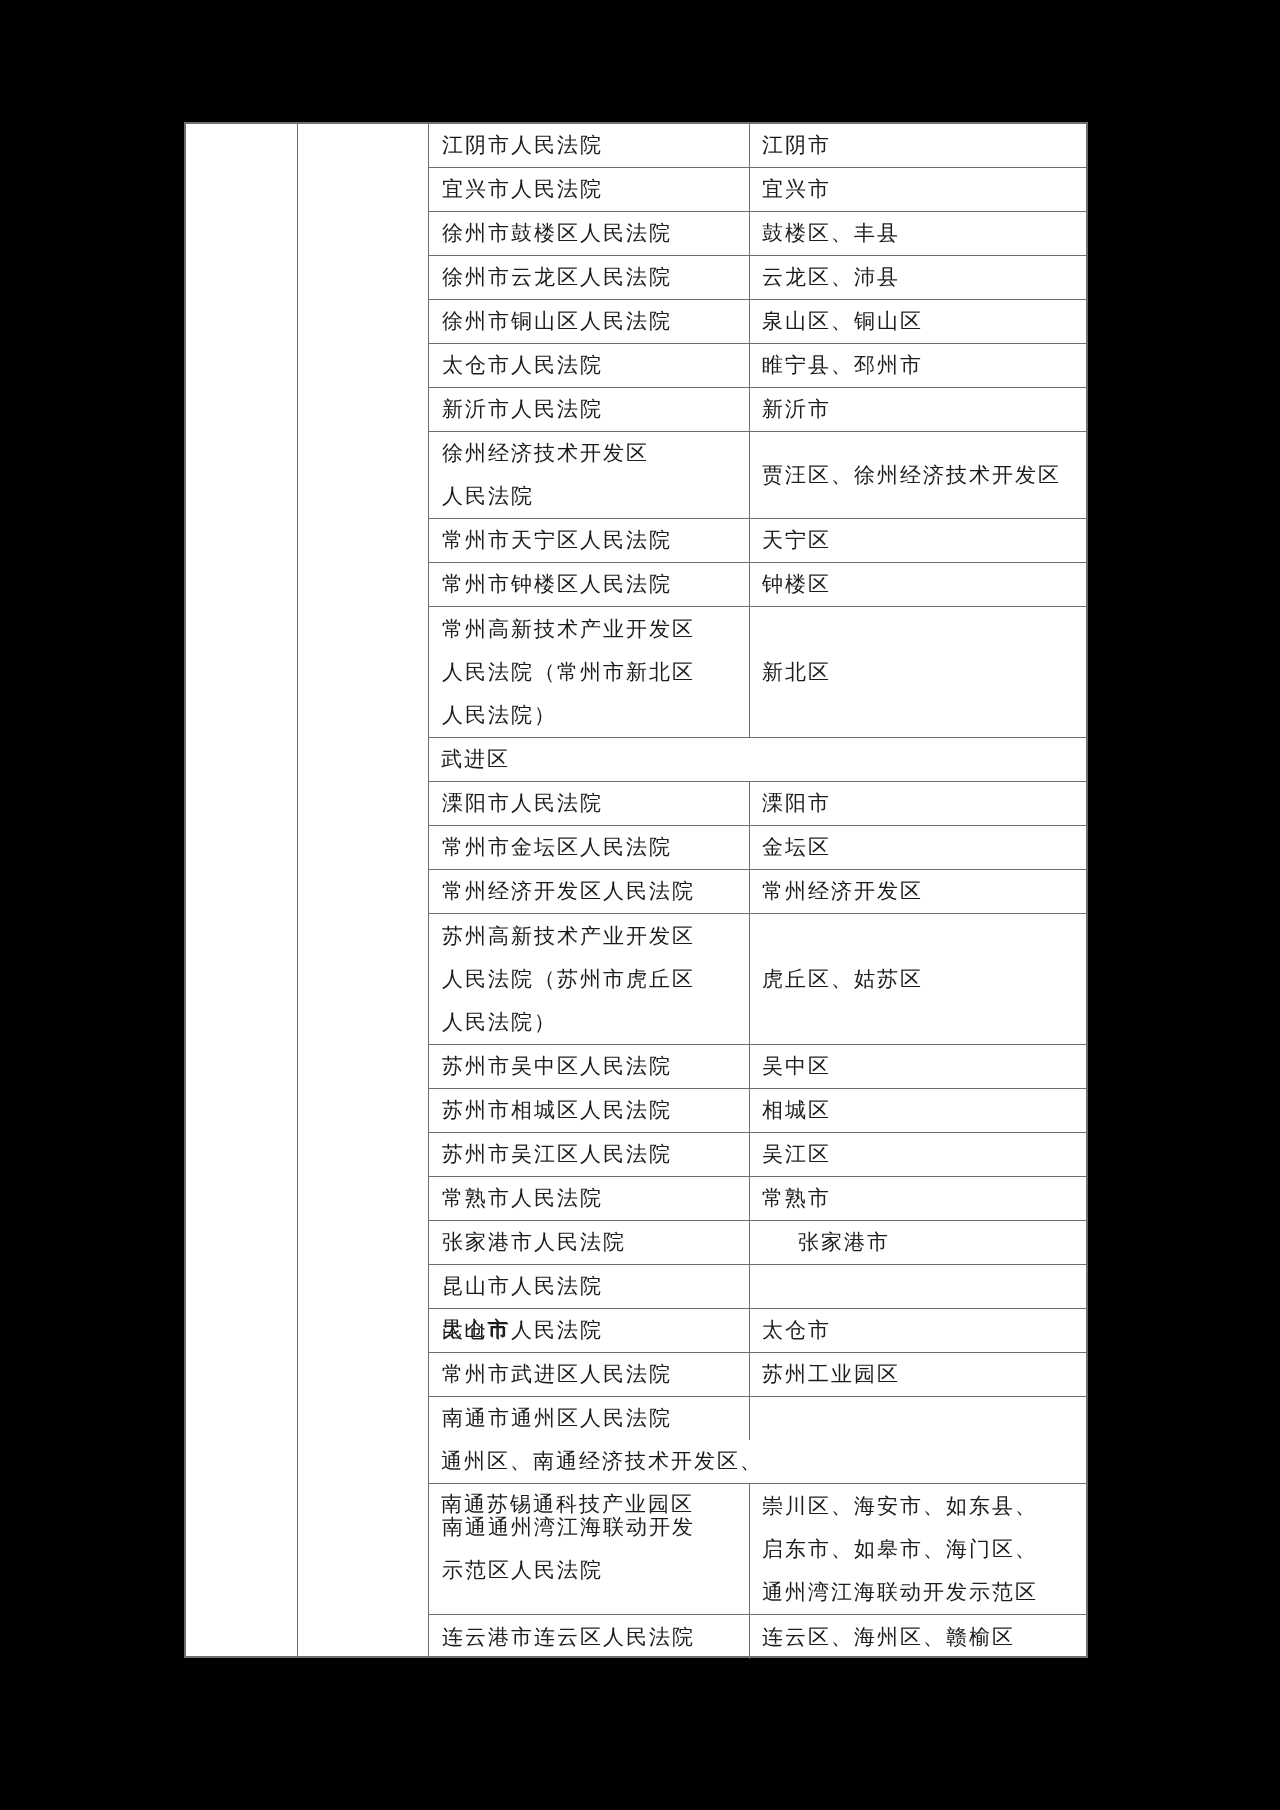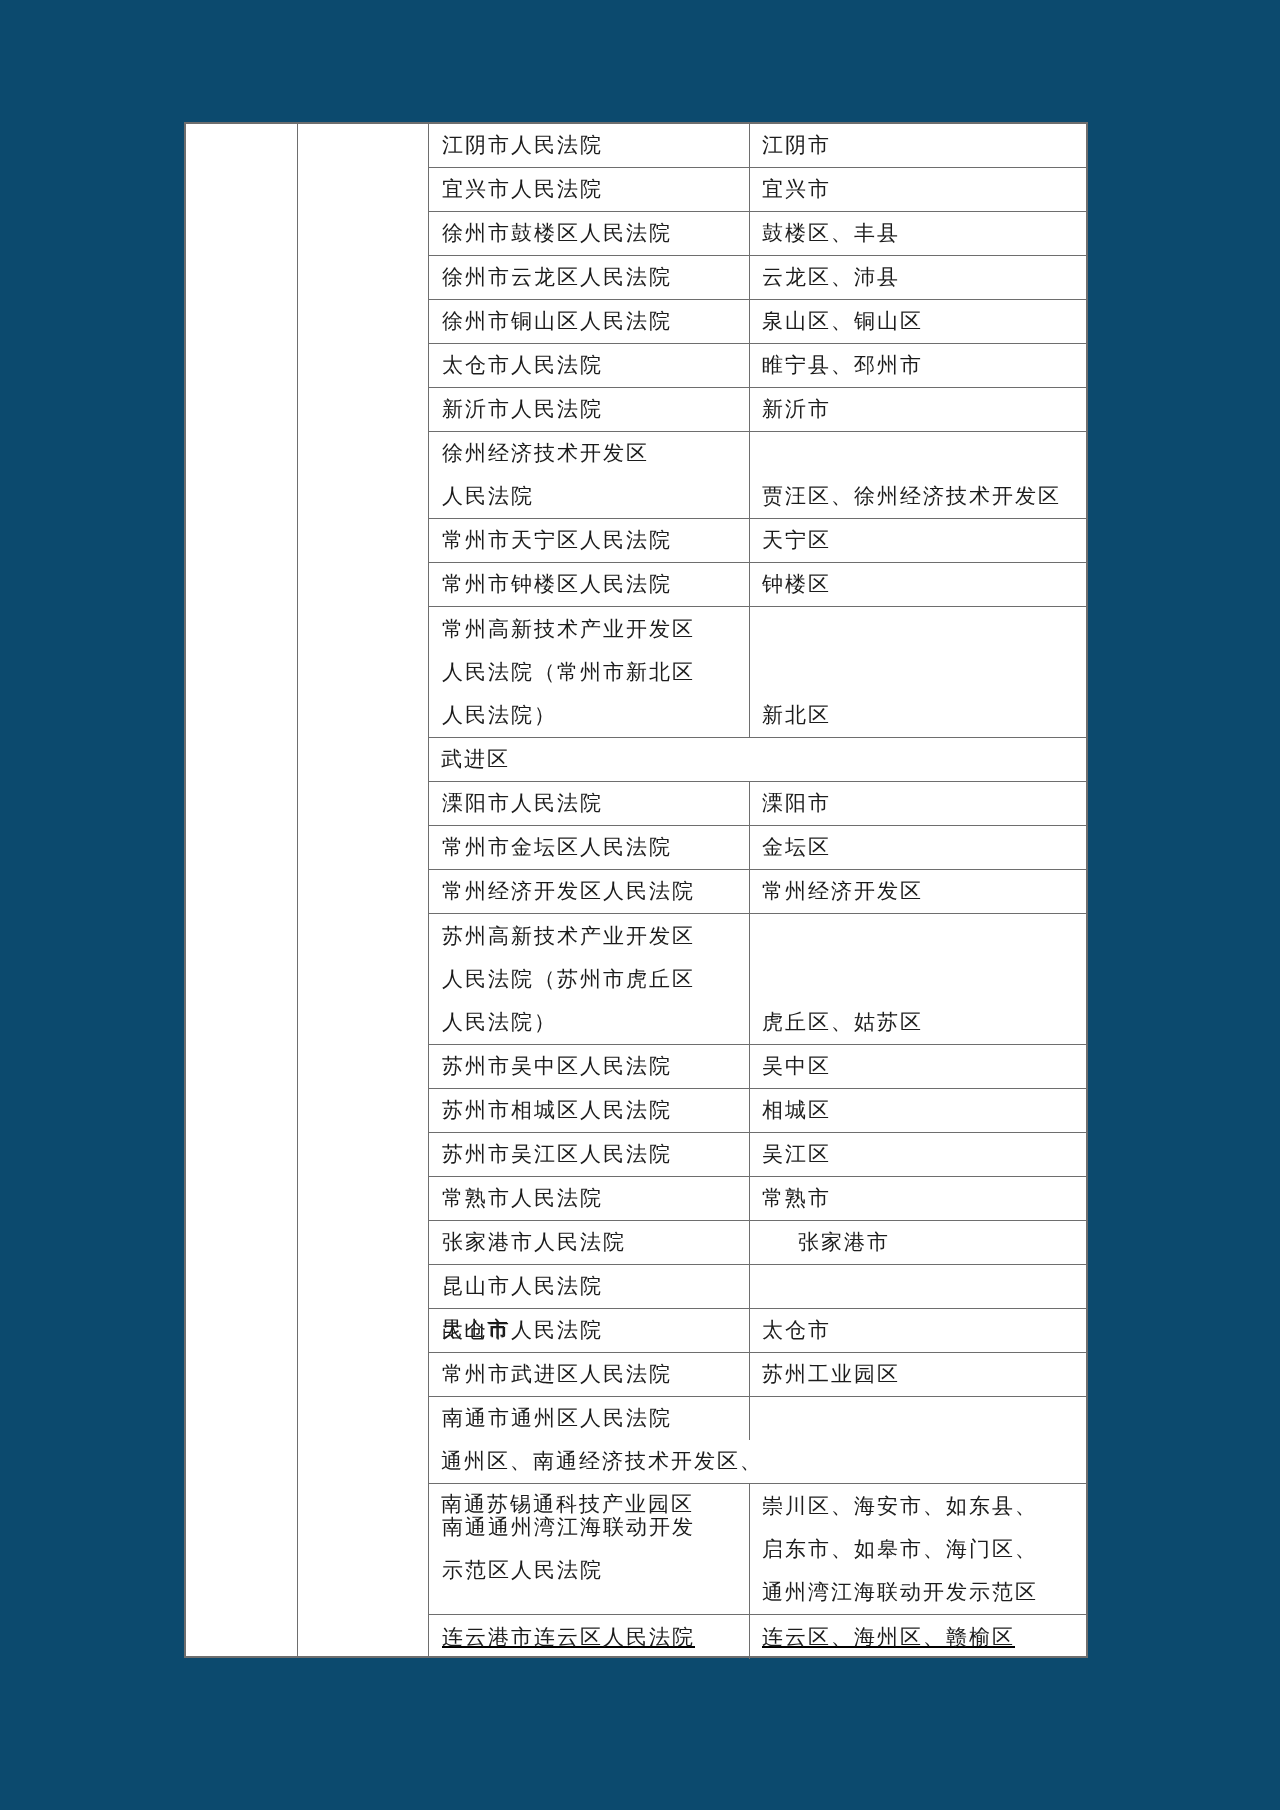--- a/index.html
+++ b/index.html
@@ -1,19 +1,19 @@
 <!DOCTYPE html>
 <html><head>
 <meta charset="utf-8">
 <style>
   html,body { margin:0; padding:0; background:#ffffff; }
   .page {
     position:relative;
     width:1280px; height:1810px;
-    background:#0c4a6e;
+    background:#000000;
     font-family:"Liberation Serif","DejaVu Serif",serif;
     overflow:hidden;
   }
   .doc-table {
     position:absolute;
     left:184px; top:122px;
     width:904px; height:1536px;
     box-sizing:border-box;
     border:2px solid #6e6e6e;
     display:flex;
@@ -46,21 +46,20 @@
   }
   .cell.court {
     width:321px;
     flex:none;
     border-right:1px solid #6e6e6e;
     padding-left:13px;
   }
   .cell.juris {
     flex:1;
     padding-left:12px;
-    justify-content:flex-end;
   }
   .line {
     font-size:21px;
     line-height:43px;
     letter-spacing:2px;
     color:#1c1c1c;
     white-space:nowrap;
   }
 </style>
 </head>
@@ -278,21 +277,21 @@
           <div class="cell court">
             <div class="line">南通通州湾江海联动开发</div>
             <div class="line">示范区人民法院</div>
           </div>
           <div class="cell juris">
             <div class="line">崇川区、海安市、如东县、</div>
             <div class="line">启东市、如皋市、海门区、</div>
             <div class="line">通州湾江海联动开发示范区</div>
           </div>
         </div>
-        <div class="trow" style="height: 44px; text-decoration: underline;">
+        <div class="trow" style="height: 44px;">
           <div class="cell court">
             <div class="line">连云港市连云区人民法院</div>
           </div>
           <div class="cell juris">
             <div class="line">连云区、海州区、赣榆区</div>
           </div>
         </div>
       </div>
   </div>
 </div>

